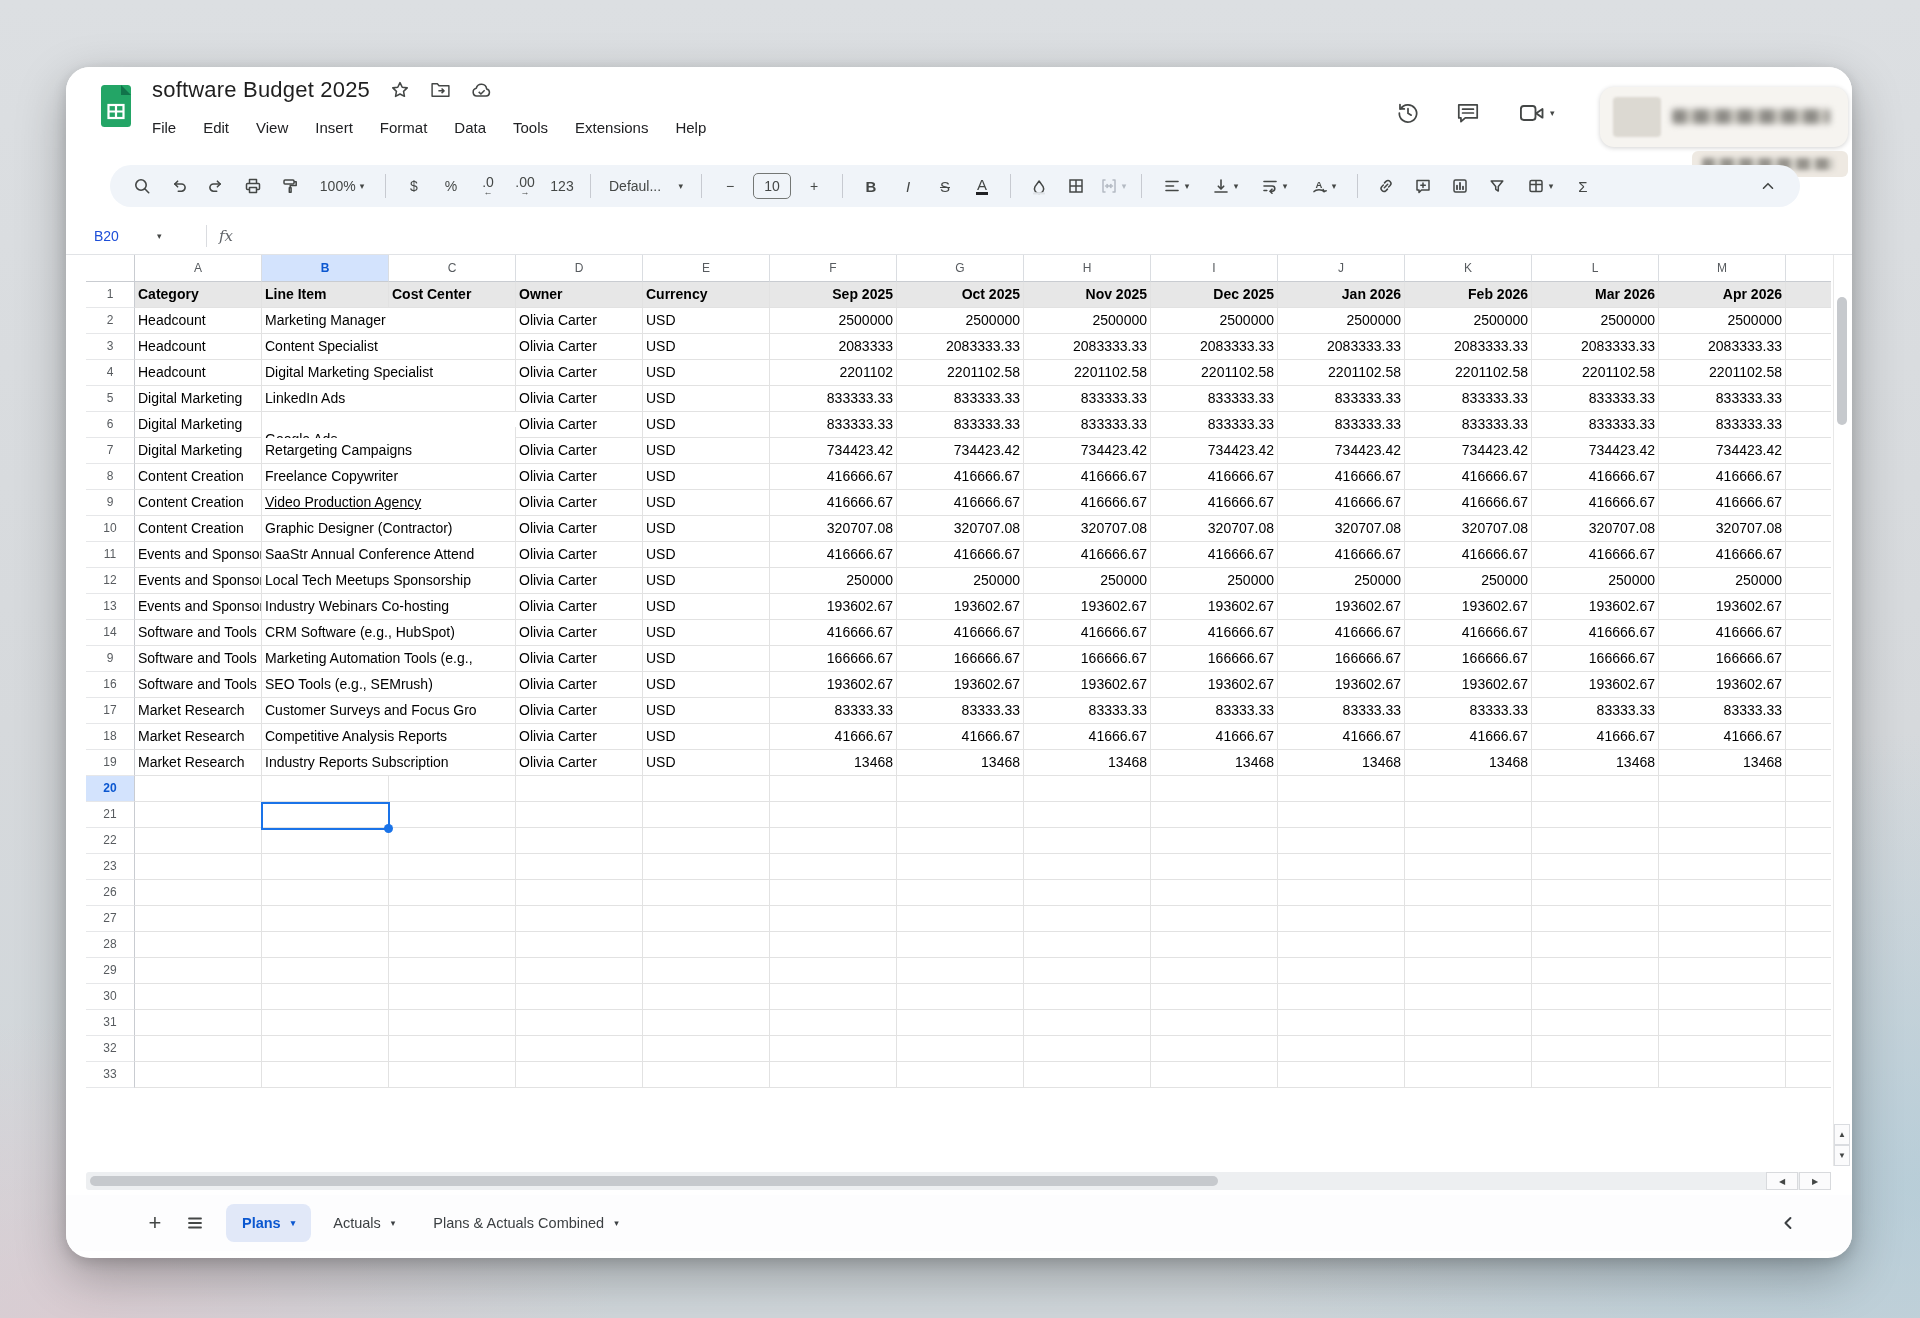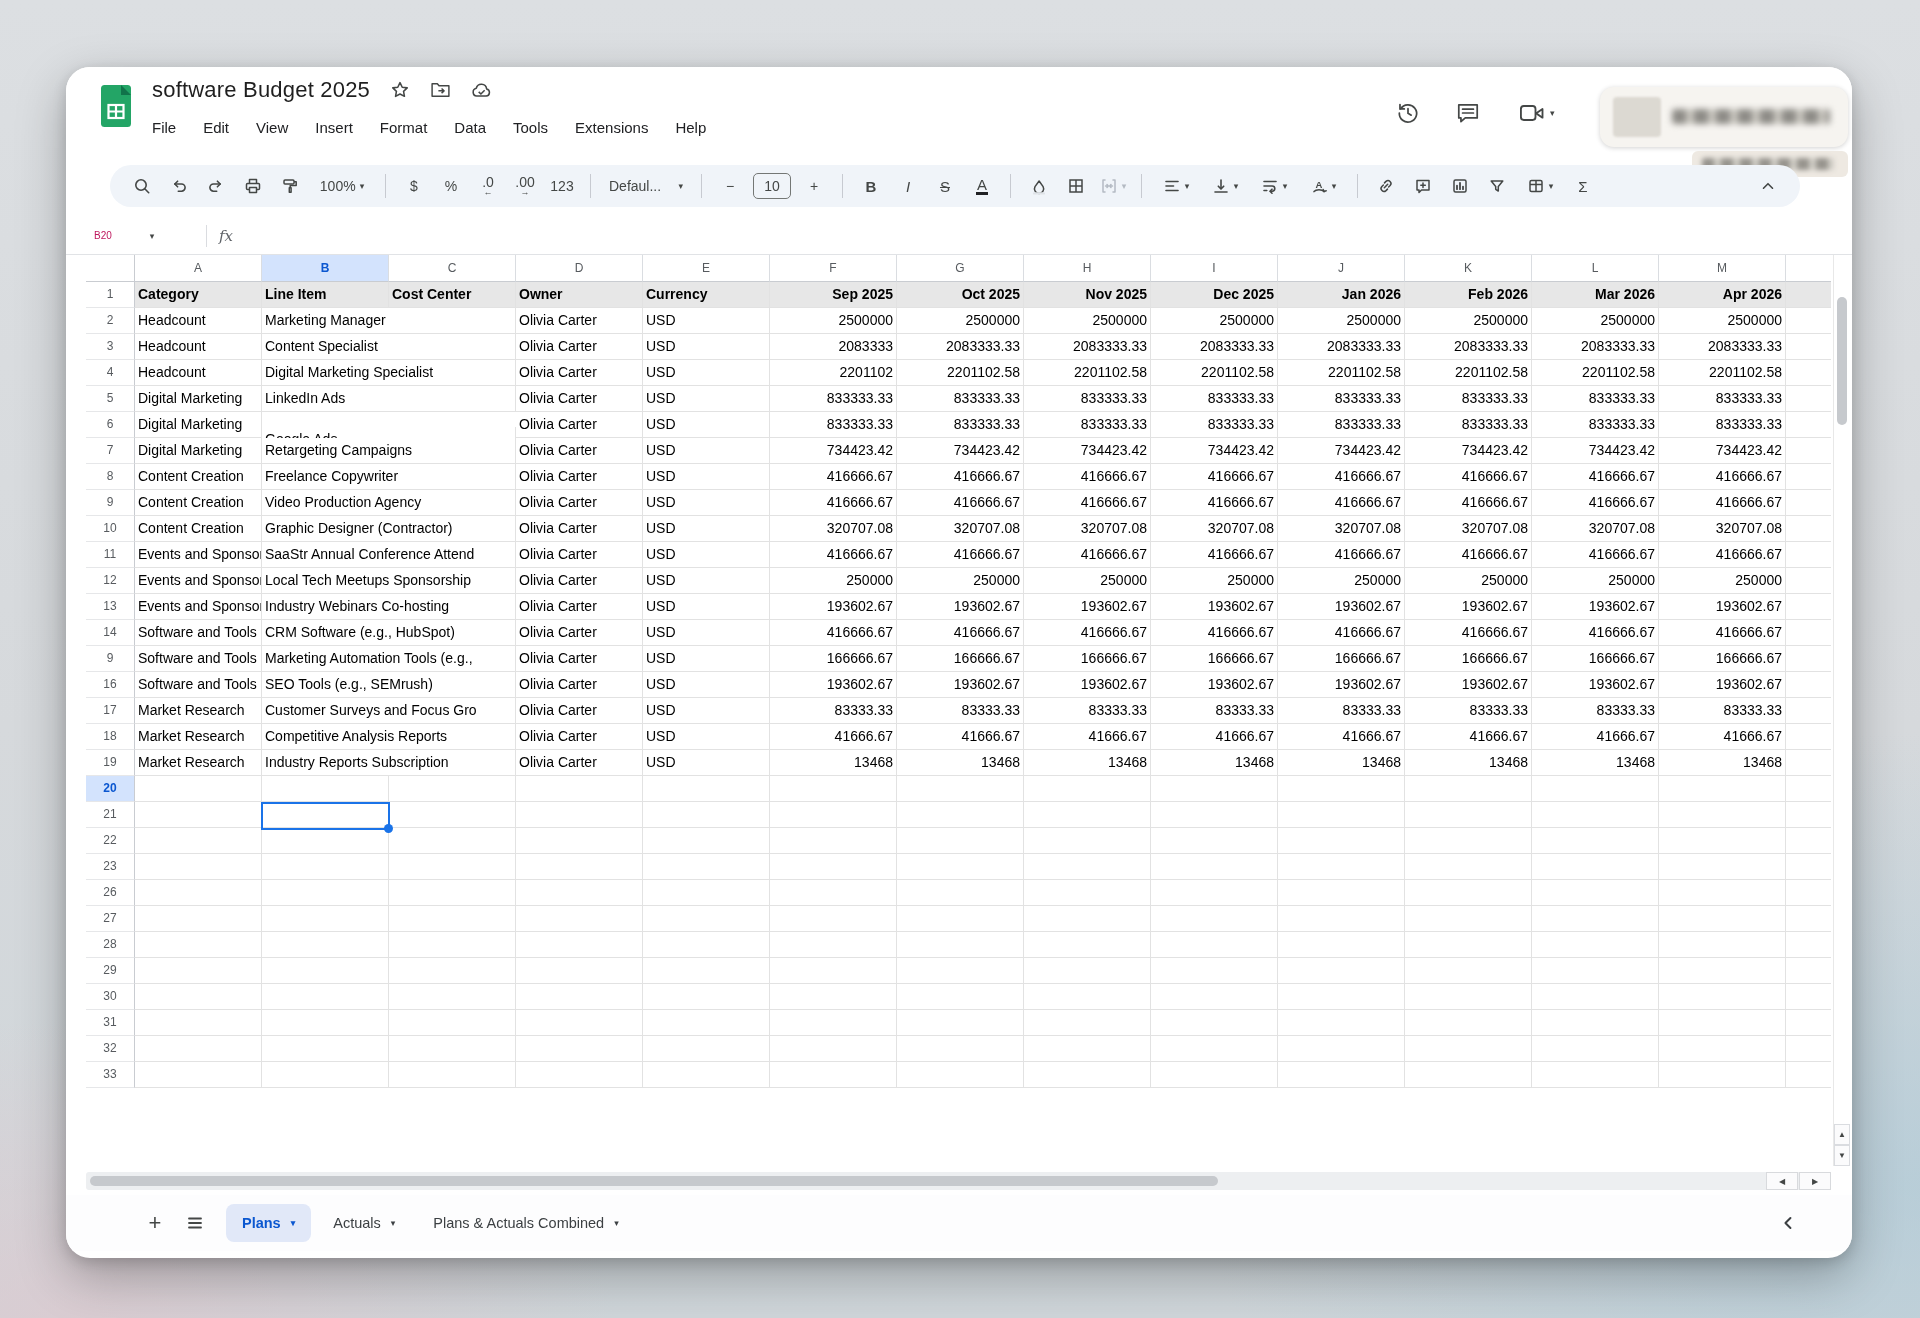--- a/index.html
+++ b/index.html
@@ -55,21 +55,21 @@
   .b-bold{ font-weight:700; font-size:15px; }
   .b-italic{ font-style:italic; font-size:15px; }
   .b-strike{ text-decoration:line-through; font-size:15px; }
   .b-color{ font-size:15px; line-height:14px; border-bottom:3px solid #202124; padding:0 1px; }
   .disabled{ color:#b4bac3 !important; }
   .tb-collapse{ margin-left:auto; }
   
   .formula-bar{ position:absolute; left:0; top:150px; width:100%; height:38px;
     border-bottom:1px solid #e1e3e6; display:flex; align-items:center; }
   .name-box{ width:128px; padding-left:28px; display:flex; align-items:center; gap:34px; }
-  .name-text{ font-size:10px; color:#be185d; }
+  .name-text{ font-size:14px; color:#1d4ed8; }
   .fb-divider{ width:1px; height:22px; background:#dadce0; margin:0 12px; }
   .fx{ font-family:"DejaVu Serif", serif; font-style:italic; font-size:15px; color:#5f6368; }
   
   .grid-wrap{ position:absolute; left:20px; top:188px; width:1745px; height:911px;
     overflow:hidden; background:#fff; }
   .grid-inner{ width:1827px; }
   .col-letters{ display:flex; height:27px; }
   .corner{ width:49px; height:27px; background:#fff; border-right:1px solid #c9ccd1;
     border-bottom:1px solid #c9ccd1; flex:none; }
   .colh{ width:127px; height:27px; flex:none; text-align:center; line-height:26px;
@@ -537,21 +537,21 @@
             <div class="cell num" style="width: 127px;">416666.67</div>
             <div class="cell num" style="width: 127px;">416666.67</div>
             <div class="cell num" style="width: 127px;">416666.67</div>
             <div class="cell num" style="width: 127px;">416666.67</div>
             <div class="cell num" style="width: 127px;">416666.67</div>
             <div class="cell num" style="width: 127px;">416666.67</div>
           </div>
           <div class="grid-row">
             <div class="rowh">9</div>
             <div class="cell" style="width: 127px;">Content Creation</div>
-            <div class="cell" style="width: 254px;">Video Production Agency</div>
+            <div class="cell" style="width: 254px; text-decoration: underline;">Video Production Agency</div>
             <div class="cell" style="width: 127px;">Olivia Carter</div>
             <div class="cell" style="width: 127px;">USD</div>
             <div class="cell num" style="width: 127px;">416666.67</div>
             <div class="cell num" style="width: 127px;">416666.67</div>
             <div class="cell num" style="width: 127px;">416666.67</div>
             <div class="cell num" style="width: 127px;">416666.67</div>
             <div class="cell num" style="width: 127px;">416666.67</div>
             <div class="cell num" style="width: 127px;">416666.67</div>
             <div class="cell num" style="width: 127px;">416666.67</div>
             <div class="cell num" style="width: 127px;">416666.67</div>

